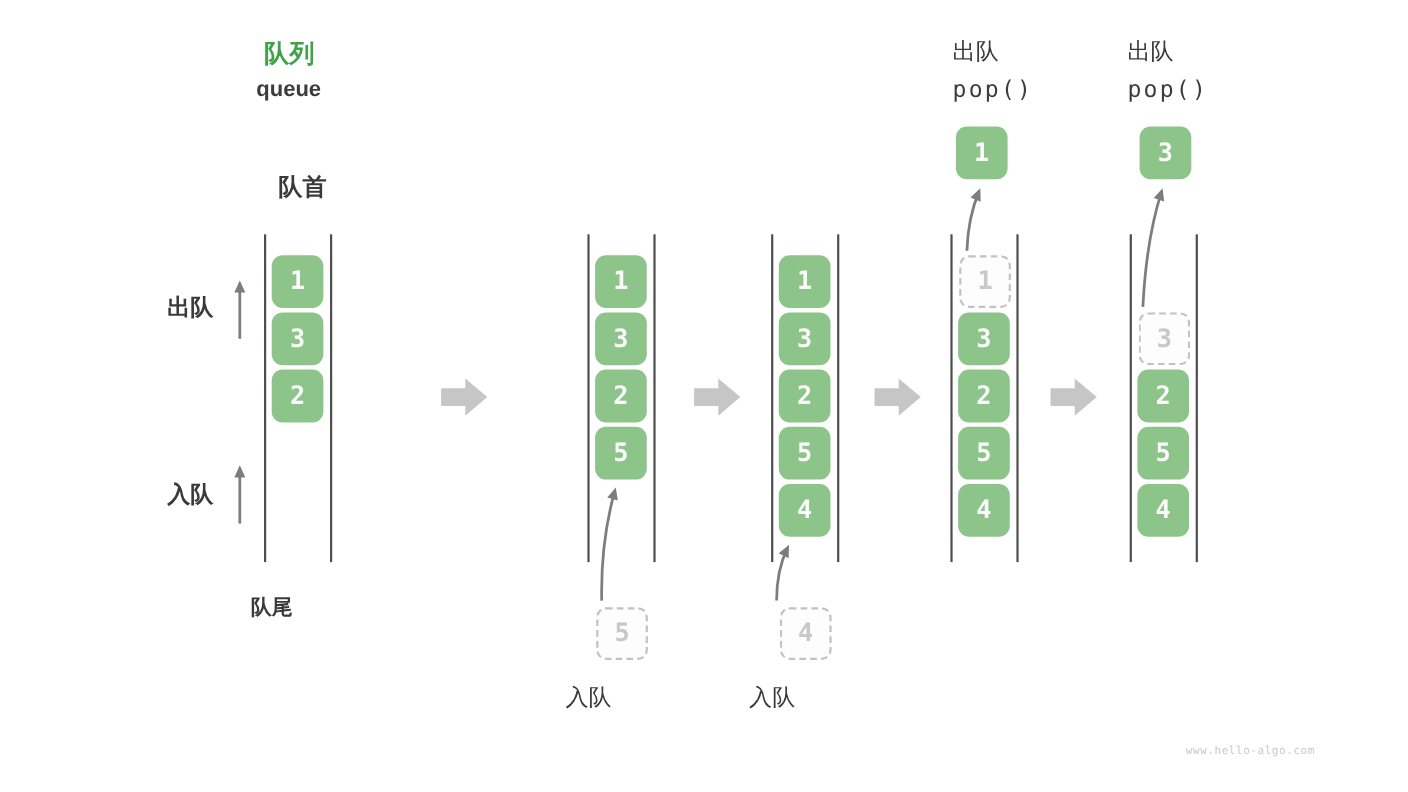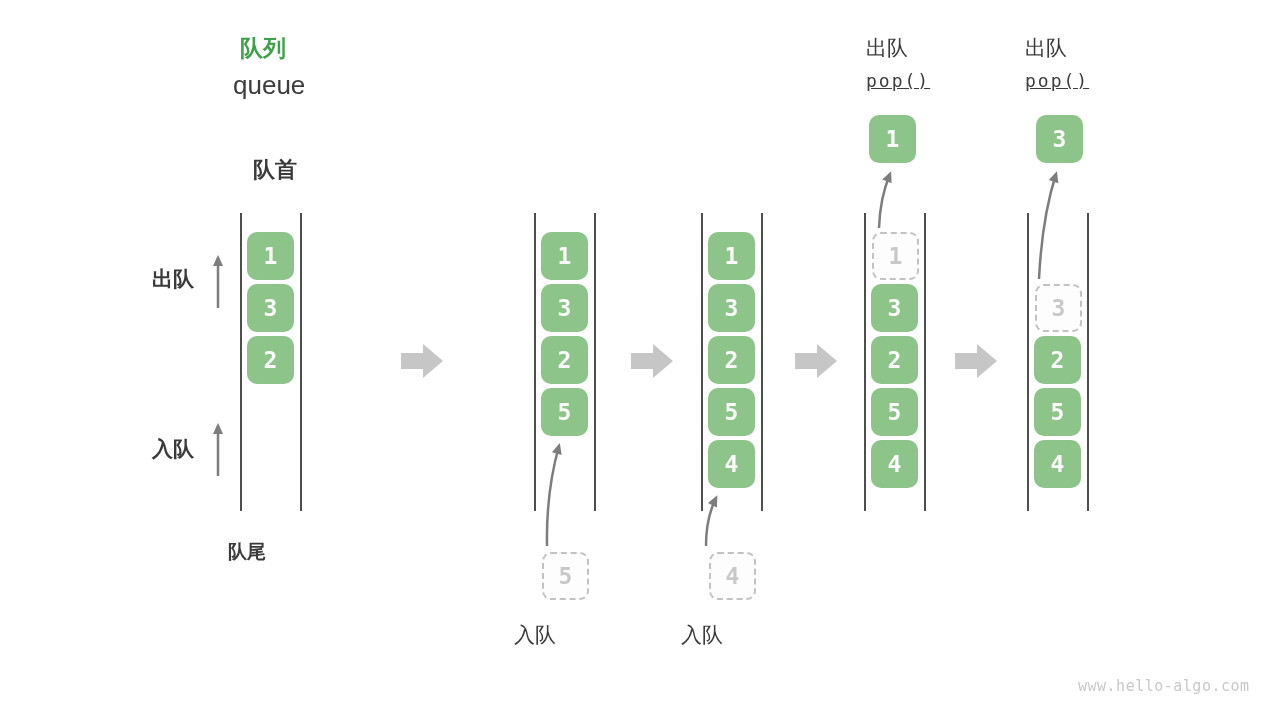--- a/index.html
+++ b/index.html
@@ -7,21 +7,21 @@
     --arrow-gray:#7d7d7d; --block-arrow:#c6c6c6; --dashed-gray:#c2c2c2;
     --text-dark:#3a3a3a; --muted:#c9c9c9;
   }
   *{margin:0;padding:0;box-sizing:content-box;}
   body{background:#fff;}
   .canvas{position:relative;width:1280px;height:720px;background:#ffffff;overflow:hidden;
           font-family:"Liberation Sans",sans-serif;color:var(--text-dark);}
 
   
   .title-zh{position:absolute;left:240px;top:33px;font-size:23px;font-weight:700;color:var(--accent-green);}
-  .title-en{position:absolute;left:233px;top:70px;font-size:26px;font-weight:400;color:#3c3c3c;}
+  .title-en{position:absolute;left:233px;top:70px;font-size:20px;font-weight:700;color:#3c3c3c;}
 
   
   .lbl-front{position:absolute;left:253px;top:155px;font-size:22px;font-weight:700;}
   .lbl-rear{position:absolute;left:228px;top:539px;font-size:19px;font-weight:700;}
   .lbl-dequeue{position:absolute;left:152px;top:265px;font-size:21px;font-weight:700;}
   .lbl-enqueue{position:absolute;left:152px;top:435px;font-size:21px;font-weight:700;}
 
   
   .queue{position:absolute;top:213px;width:58px;height:298px;
          border-left:2px solid var(--line-dark);border-right:2px solid var(--line-dark);}
@@ -36,25 +36,25 @@
 
   .popped{top:-98px;}
   .q4 .popped{left:3px;} .q5 .popped{left:7px;}
 
   .incoming{top:339px;left:-12px;}
 
   .top-label{position:absolute;left:0px;top:-180px;width:150px;}
   .q5 .top-label{left:-4px;}
   .below-label{position:absolute;left:-22px;top:407px;width:180px;}
   .lab-zh{font-size:21px;font-weight:500;line-height:30px;}
-  .lab-code{font-size:18px;font-weight:500;line-height:36px;
-            font-family:"DejaVu Sans Mono",monospace;letter-spacing:2px;color:#3d3d3d;text-decoration:underline;}
+  .lab-code{font-size:21px;font-weight:500;line-height:36px;
+            font-family:"DejaVu Sans Mono",monospace;letter-spacing:2px;color:#3d3d3d;}
   .lab-code .green{color:var(--accent-green);font-weight:700;}
 
-  .watermark{position:absolute;left:1078px;top:677px;font-size:15px;letter-spacing:.5px;
+  .watermark{position:absolute;left:1078px;top:677px;font-size:10px;letter-spacing:.5px;
              font-family:"DejaVu Sans Mono",monospace;color:var(--muted);}
 
   svg.overlay{position:absolute;left:0;top:0;pointer-events:none;}
   svg .blockarrow{fill:var(--block-arrow);}
   svg .arr{stroke:var(--arrow-gray);stroke-width:2.5;fill:none;}
   svg .ah{fill:var(--arrow-gray);}
 </style>
 </head>
 <body>
 

